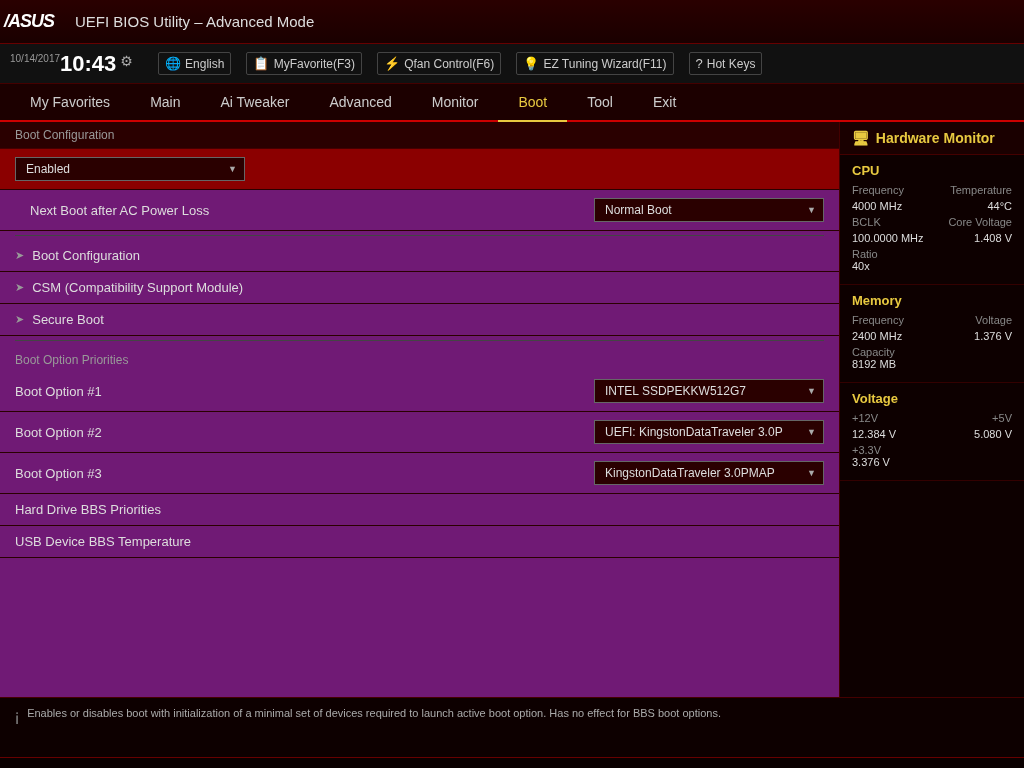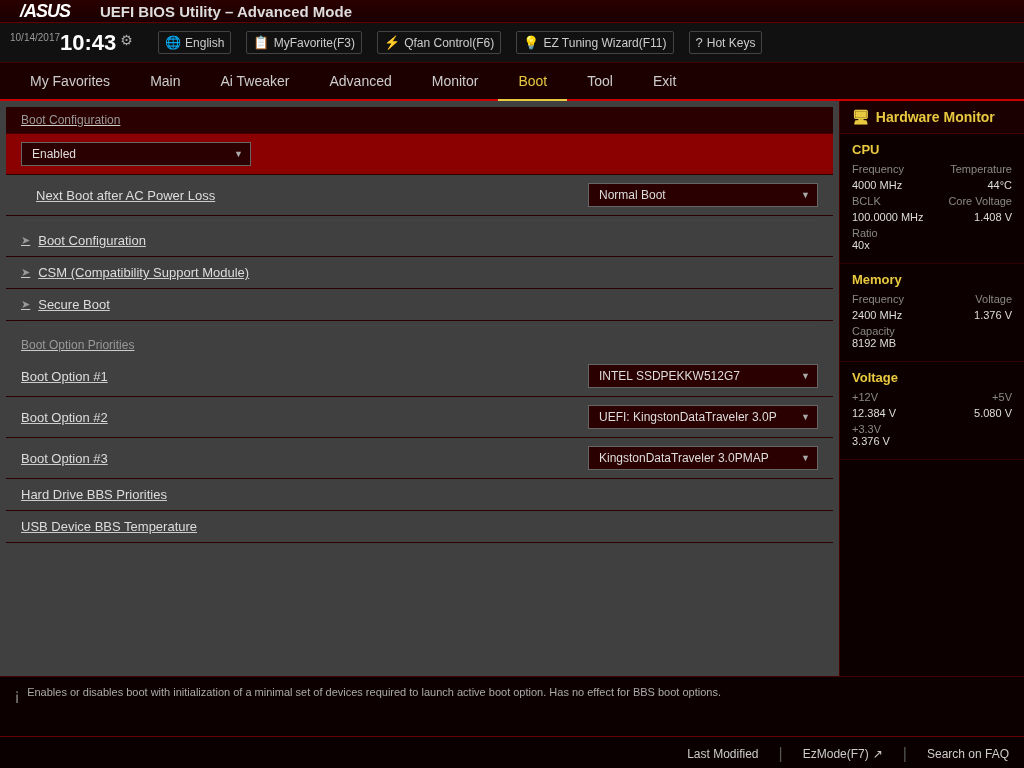--- a/index.html
+++ b/index.html
@@ -10,38 +10,38 @@
       font-family: 'Segoe UI', Arial, sans-serif;
       color: #ccc;
       overflow: hidden;
       position: relative;
     }
 
     
     .header {
       background: linear-gradient(180deg, #2a0000 0%, #1a0000 100%);
       border-bottom: 1px solid #600;
-      height: 23px;
-      display: flex;
-      align-items: center;
-      padding: 0 20px;
+      height: 44px;
+      display: flex;
+      align-items: center;
+      padding: 0 4px;
       gap: 10px;
     }
     .asus-logo {
       color: #fff;
       font-weight: bold;
       font-size: 18px;
       font-style: italic;
       letter-spacing: -1px;
     }
     .bios-title {
       color: #ddd;
       font-size: 15px;
-      font-weight: 700;
-      margin-left: 20px;
+      font-weight: 400;
+      margin-left: 11px;
     }
 
     
     .toolbar {
       background: #111;
       height: 40px;
       display: flex;
       align-items: center;
       padding: 0 10px;
       gap: 5px;
@@ -97,24 +97,23 @@
 
     
     .content-area {
       display: flex;
       height: calc(768px - 40px - 40px - 38px - 40px - 35px);
     }
 
     
     .main-content {
       flex: 1;
-      background: #404040;
+      background: #701a75;
       overflow-y: auto;
-      padding: 6px;
-      text-decoration: underline;
+      padding: 0;
     }
 
     .section-header {
       background: #2a0000;
       color: #999;
       font-size: 12px;
       padding: 6px 15px;
       border-bottom: 1px solid #400;
     }
 

